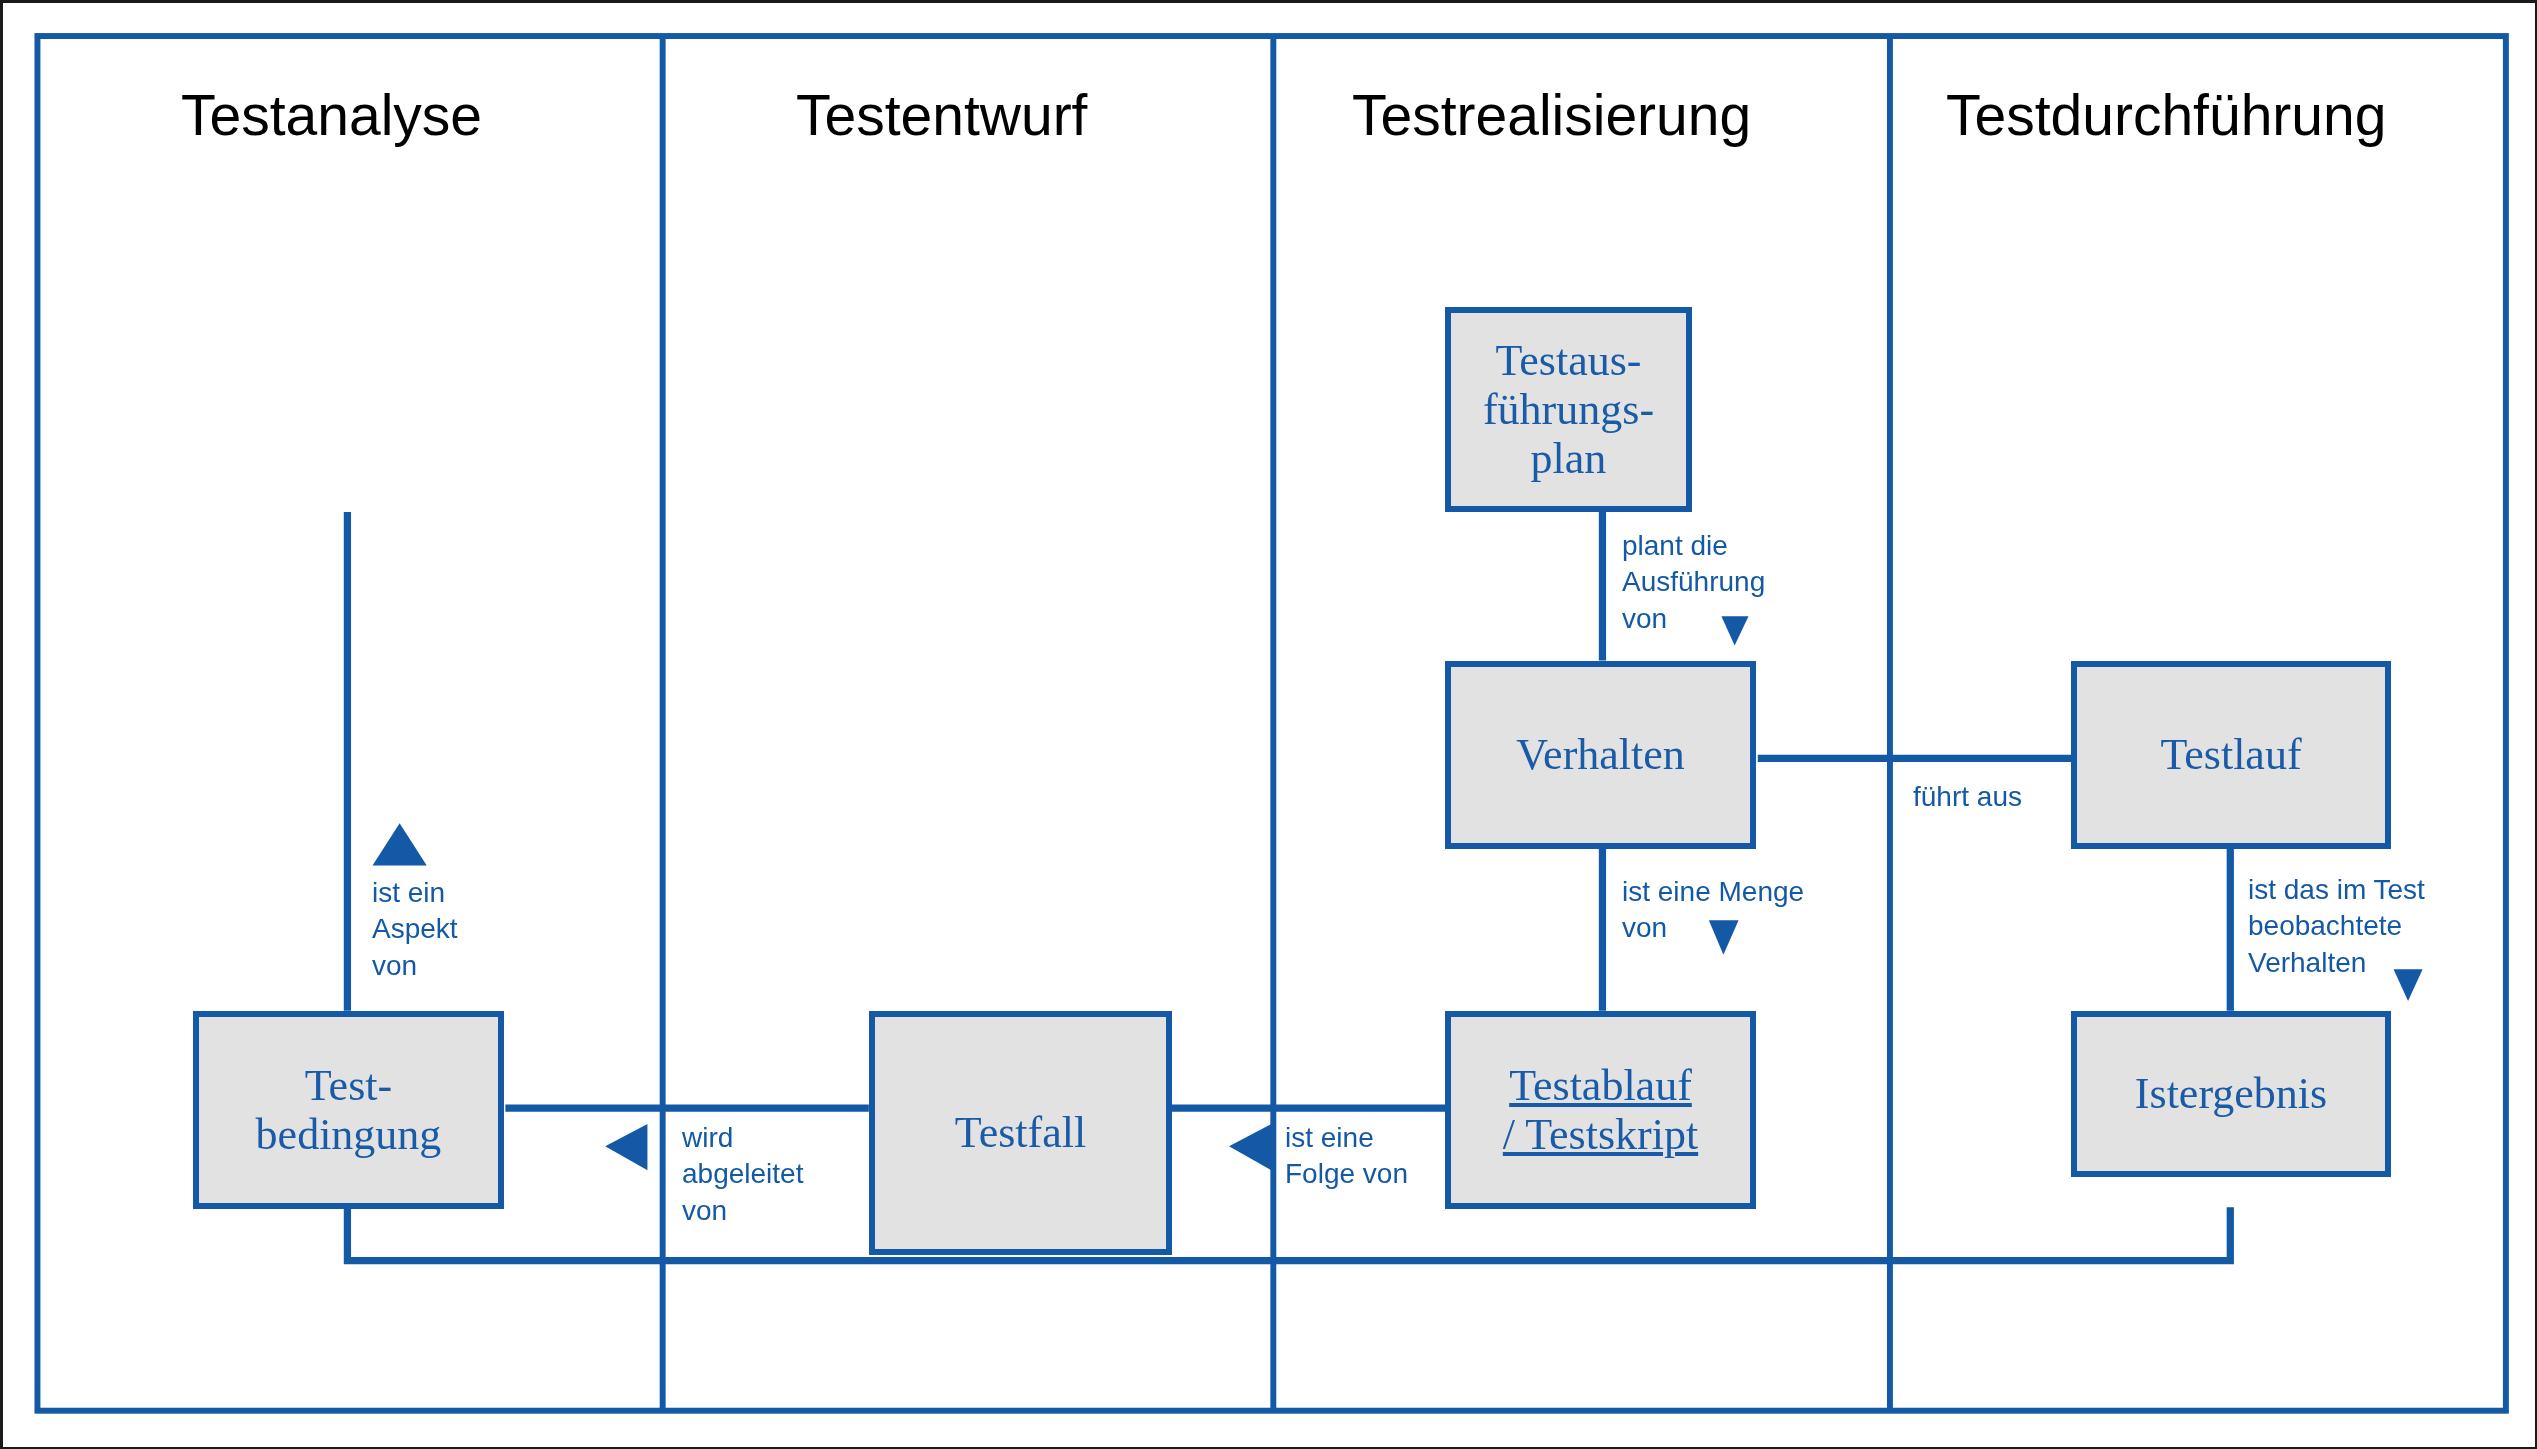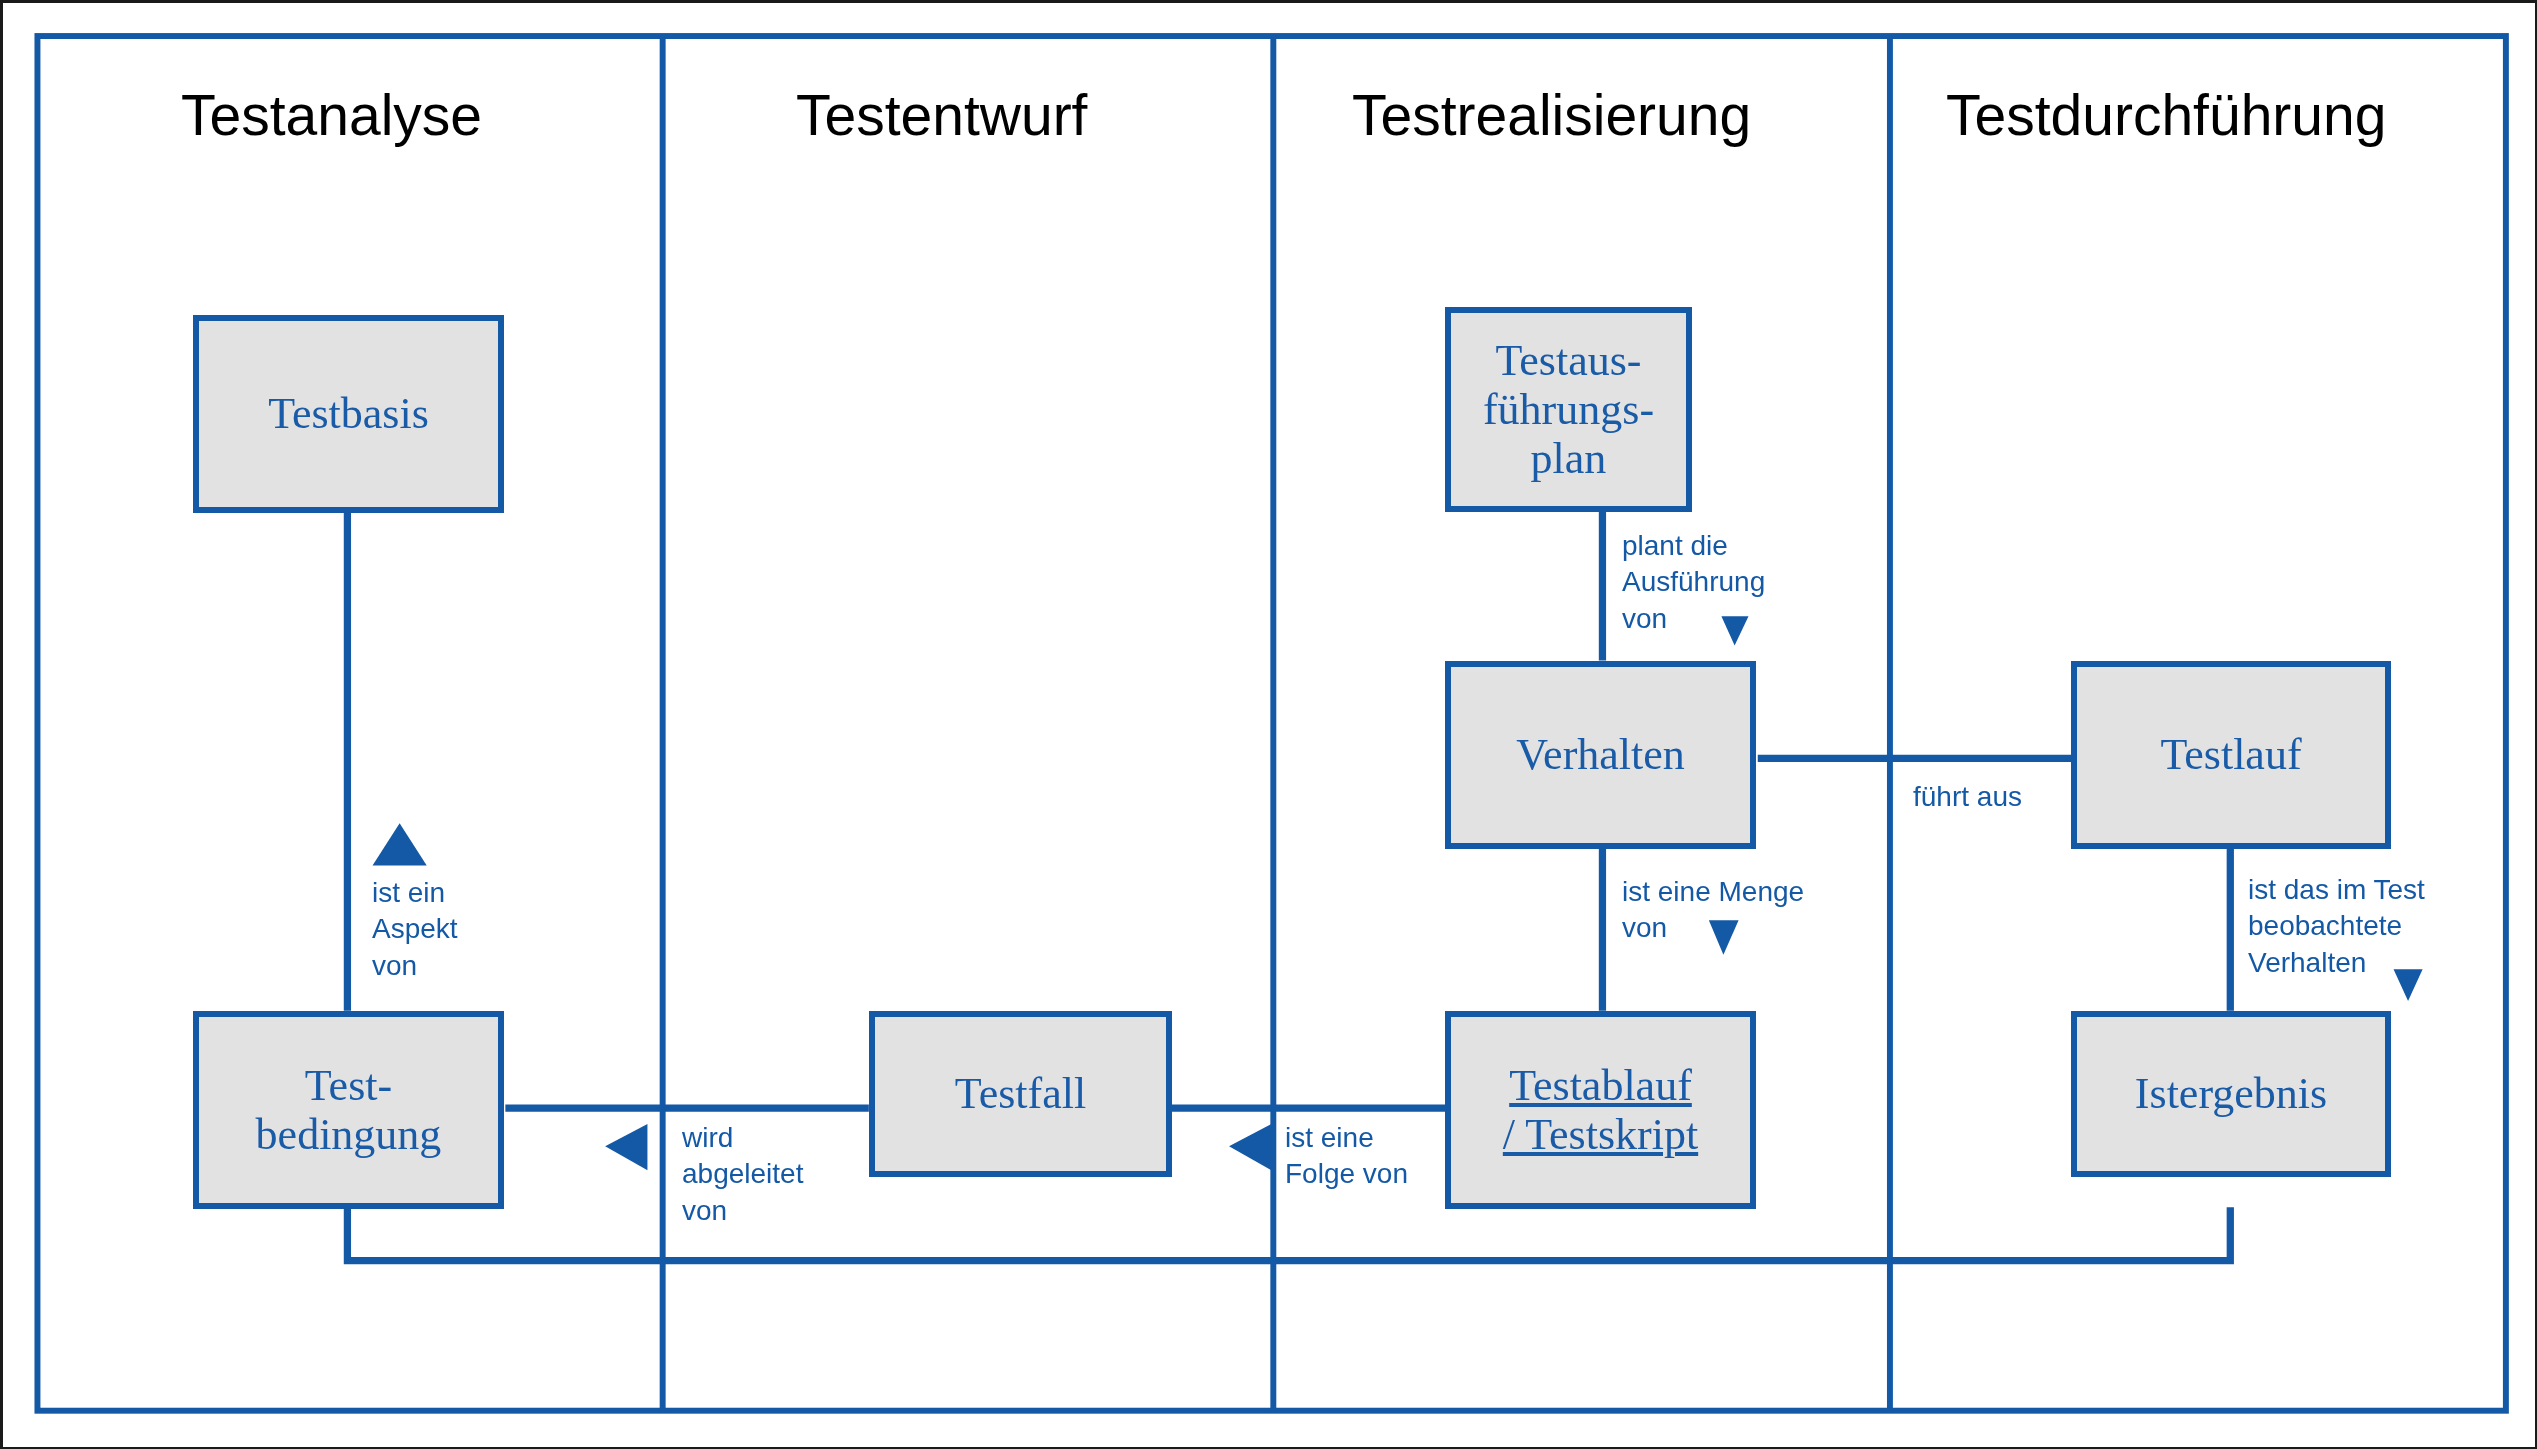--- a/index.html
+++ b/index.html
@@ -100,29 +100,26 @@
 
       <polygon points="3617,1462 3661,1462 3639,1510"></polygon>
     </g>
   </svg>
 
   <div class="col-header" style="left:178px;top:79px;">Testanalyse</div>
   <div class="col-header" style="left:793px;top:79px;">Testentwurf</div>
   <div class="col-header" style="left:1349px;top:79px;">Testrealisierung</div>
   <div class="col-header" style="left:1943px;top:79px;">Testdurchführung</div>
 
-  <div class="node" style="left:190px;top:312px;width:311px;height:198px;">
-    <span>Testbasis</span>
-  </div>
 
   <div class="node" style="left:190px;top:1008px;width:311px;height:198px;">
     <span>Test-<br>bedingung</span>
   </div>
 
-  <div class="node" style="left:866px;top:1008px;width:303px;height:166px;">
+  <div class="node" style="left:866px;top:1008px;width:303px;height:244px;">
     <span>Testfall</span>
   </div>
 
   <div class="node" style="left:1442px;top:304px;width:247px;height:205px;">
     <span>Testaus-<br>führungs-<br>plan</span>
   </div>
 
   <div class="node" style="left:1442px;top:658px;width:311px;height:188px;">
     <span>Verhalten</span>
   </div>

